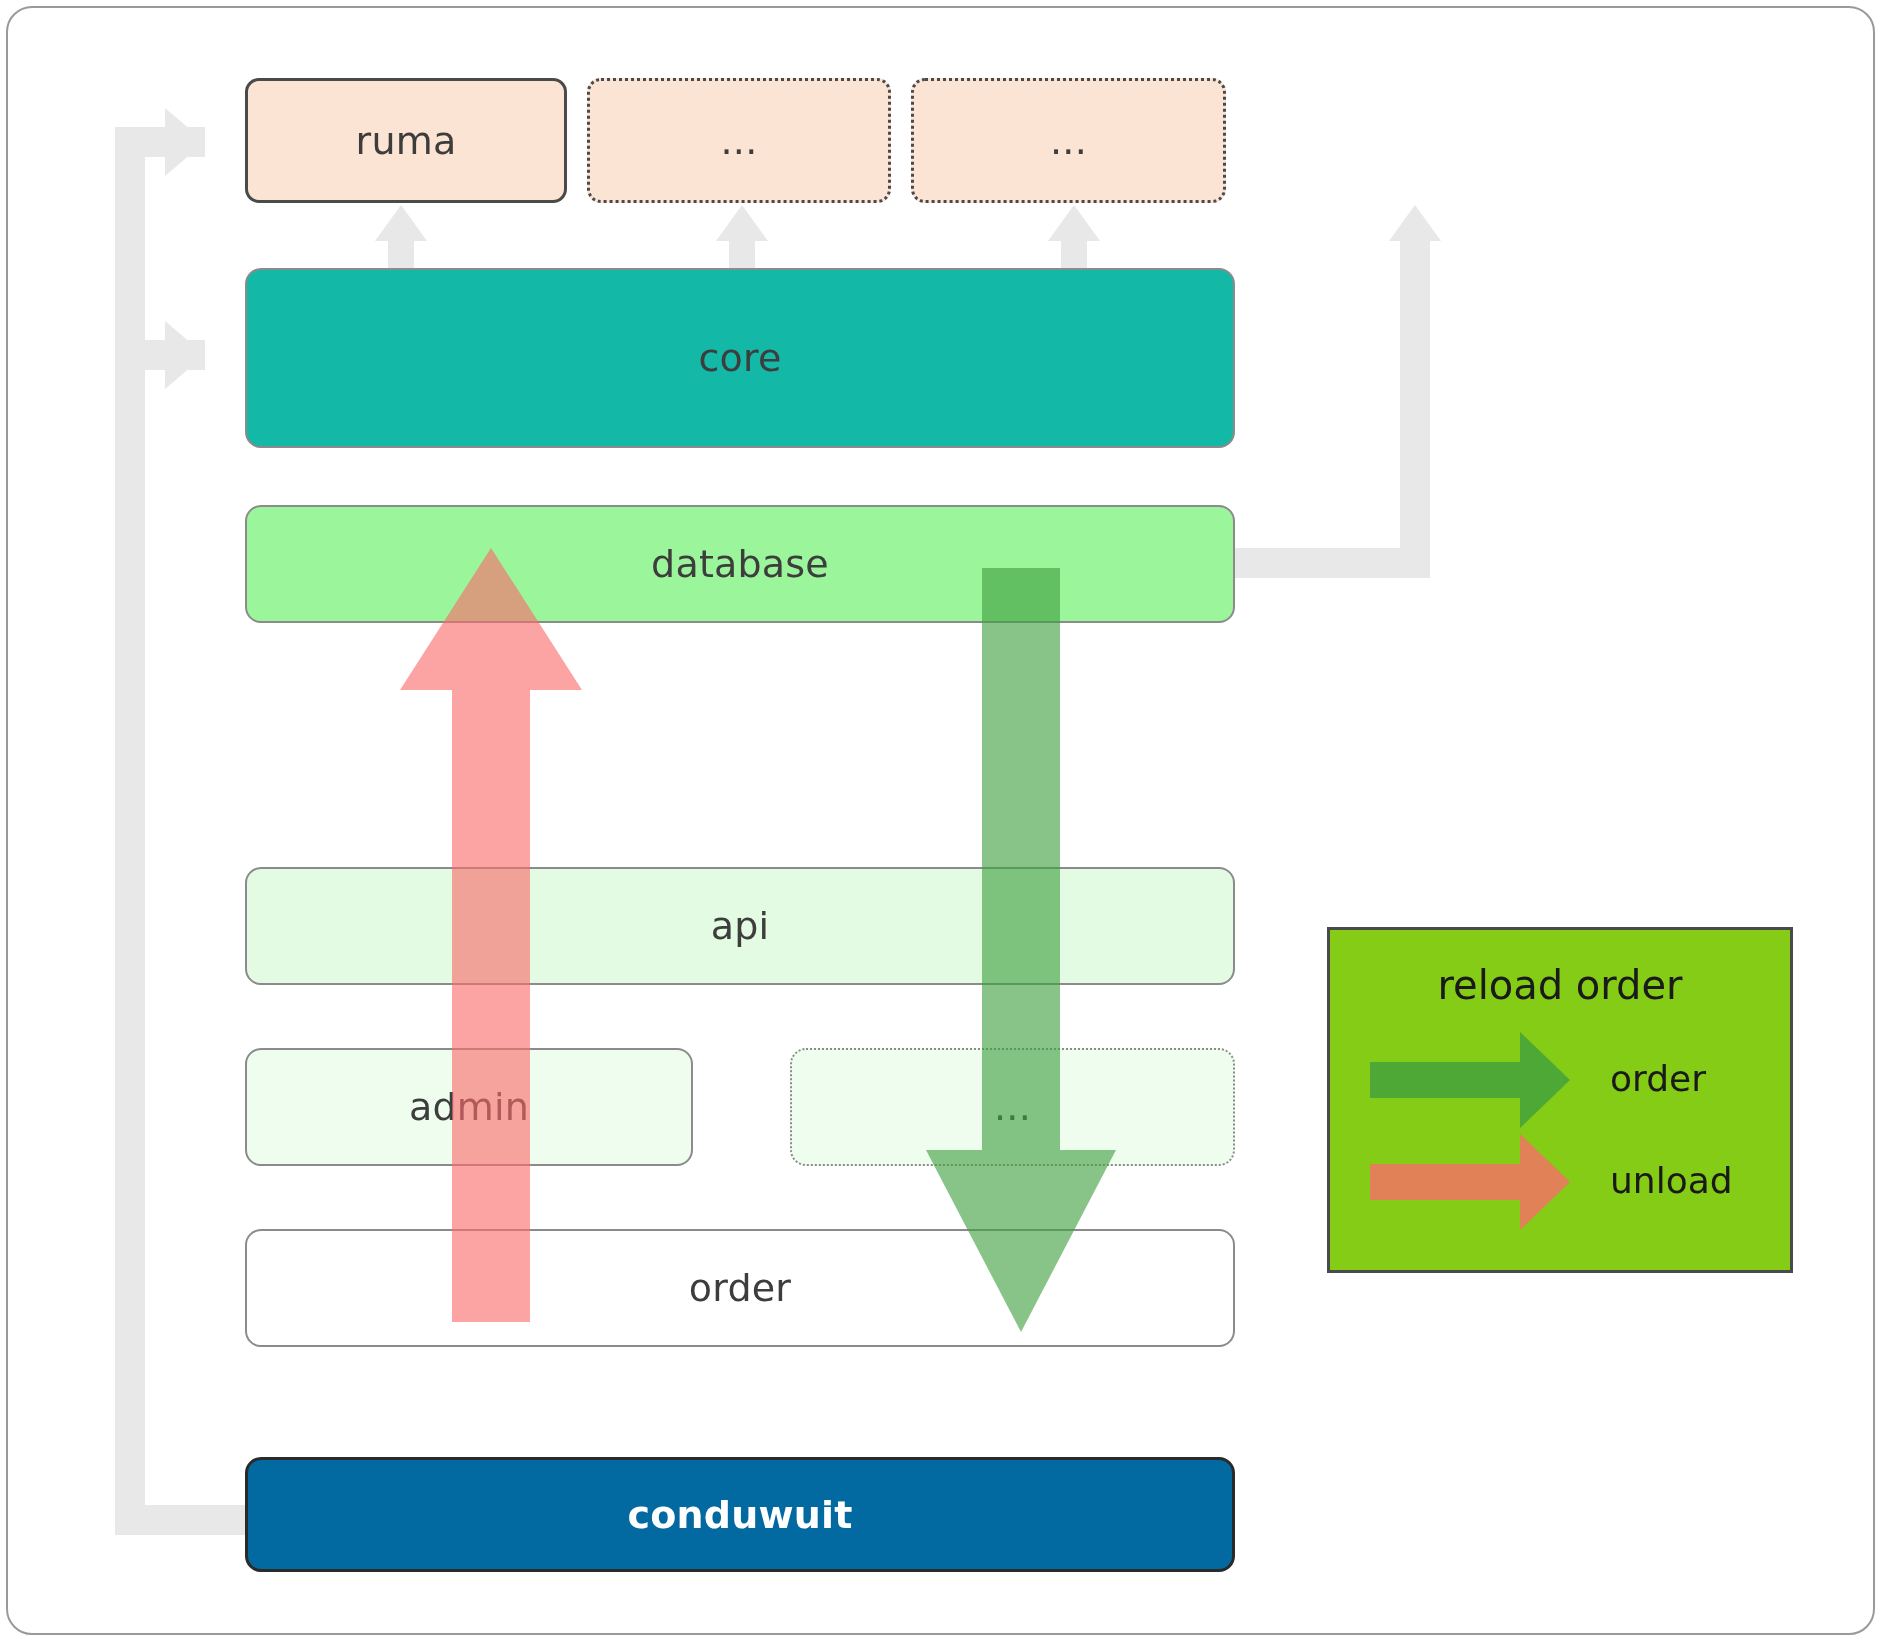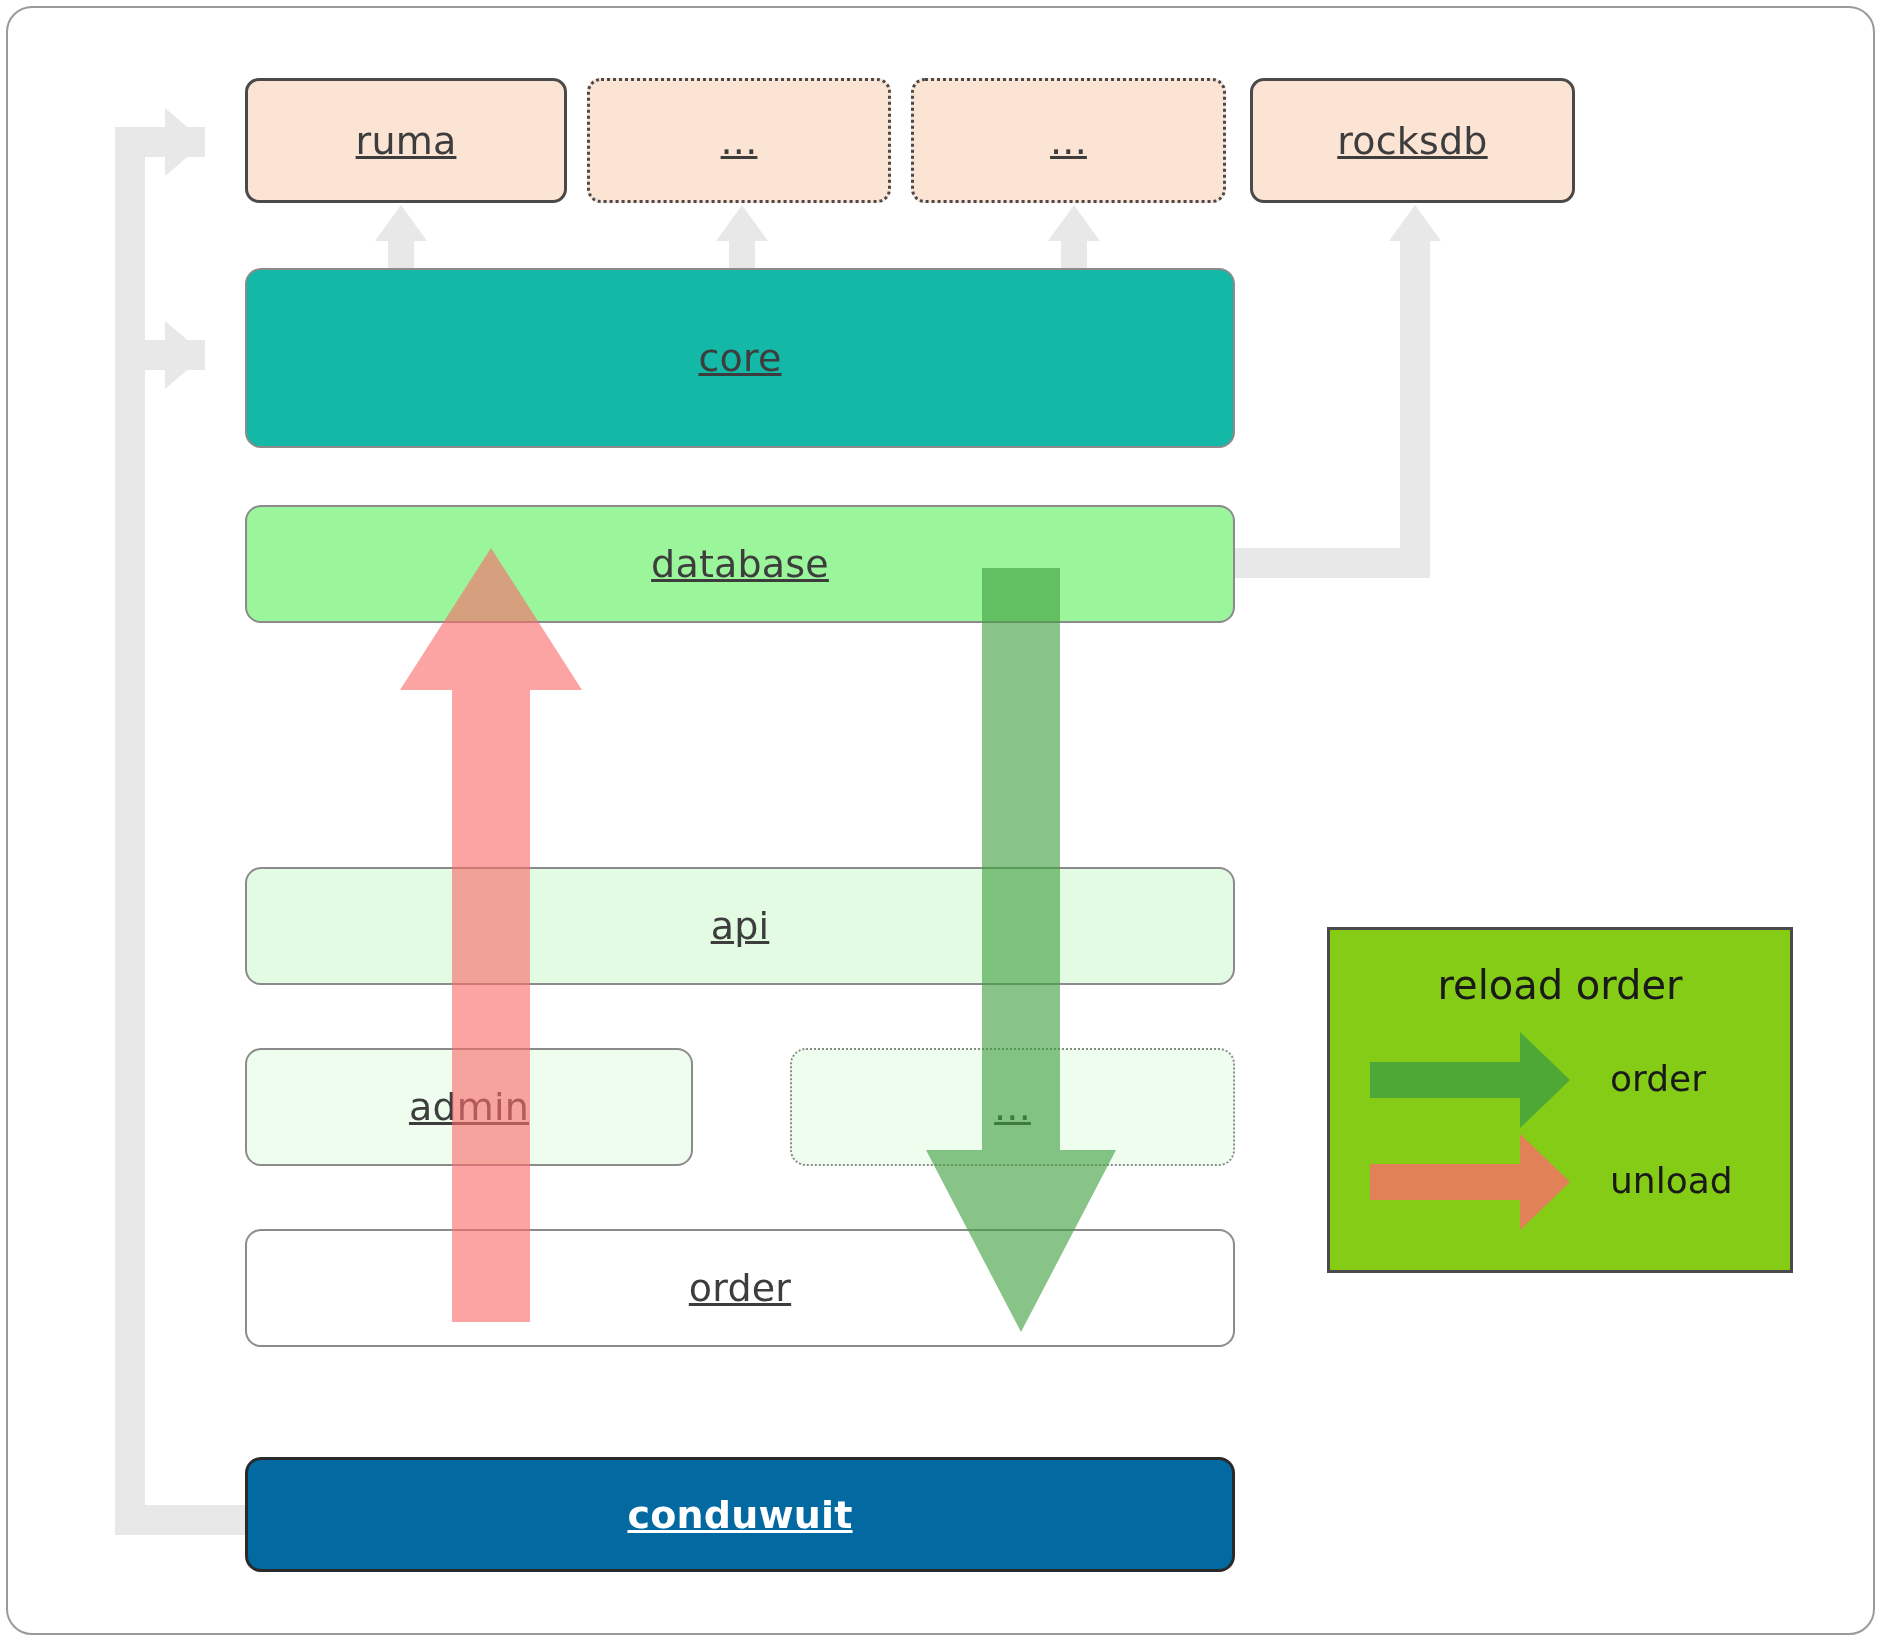--- a/index.html
+++ b/index.html
@@ -31,21 +31,20 @@
   .node {
     position: absolute;
     box-sizing: border-box;
     display: flex;
     align-items: center;
     justify-content: center;
     border-radius: 14px;
     font-size: 38px;
     color: #3d3d3d;
     letter-spacing: 0.2px;
-    text-decoration: underline;
   }
   .node.dep-solid {
     background: #fce4d4;
     border: 3px solid #4a4a4a;
   }
   .node.dep-dotted {
     background: #fce4d4;
     border: 3px dotted #4a4a4a;
   }
   .node.core {
@@ -154,23 +153,20 @@
   </div>
 
   <div class="node dep-dotted" style="left:587px; top:78px; width:304px; height:125px;">
     <span class="lbl">...</span>
   </div>
 
   <div class="node dep-dotted" style="left:911px; top:78px; width:315px; height:125px;">
     <span class="lbl">...</span>
   </div>
 
-  <div class="node dep-solid" style="left:1250px; top:78px; width:325px; height:125px;">
-    <span class="lbl">rocksdb</span>
-  </div>
 
   <div class="node core" style="left:245px; top:268px; width:990px; height:180px;">
     <span class="lbl">core</span>
   </div>
 
   <div class="node layer" style="left:245px; top:505px; width:990px; height:118px; background:#9bf59b;">
     <span class="lbl">database</span>
   </div>
 
 

